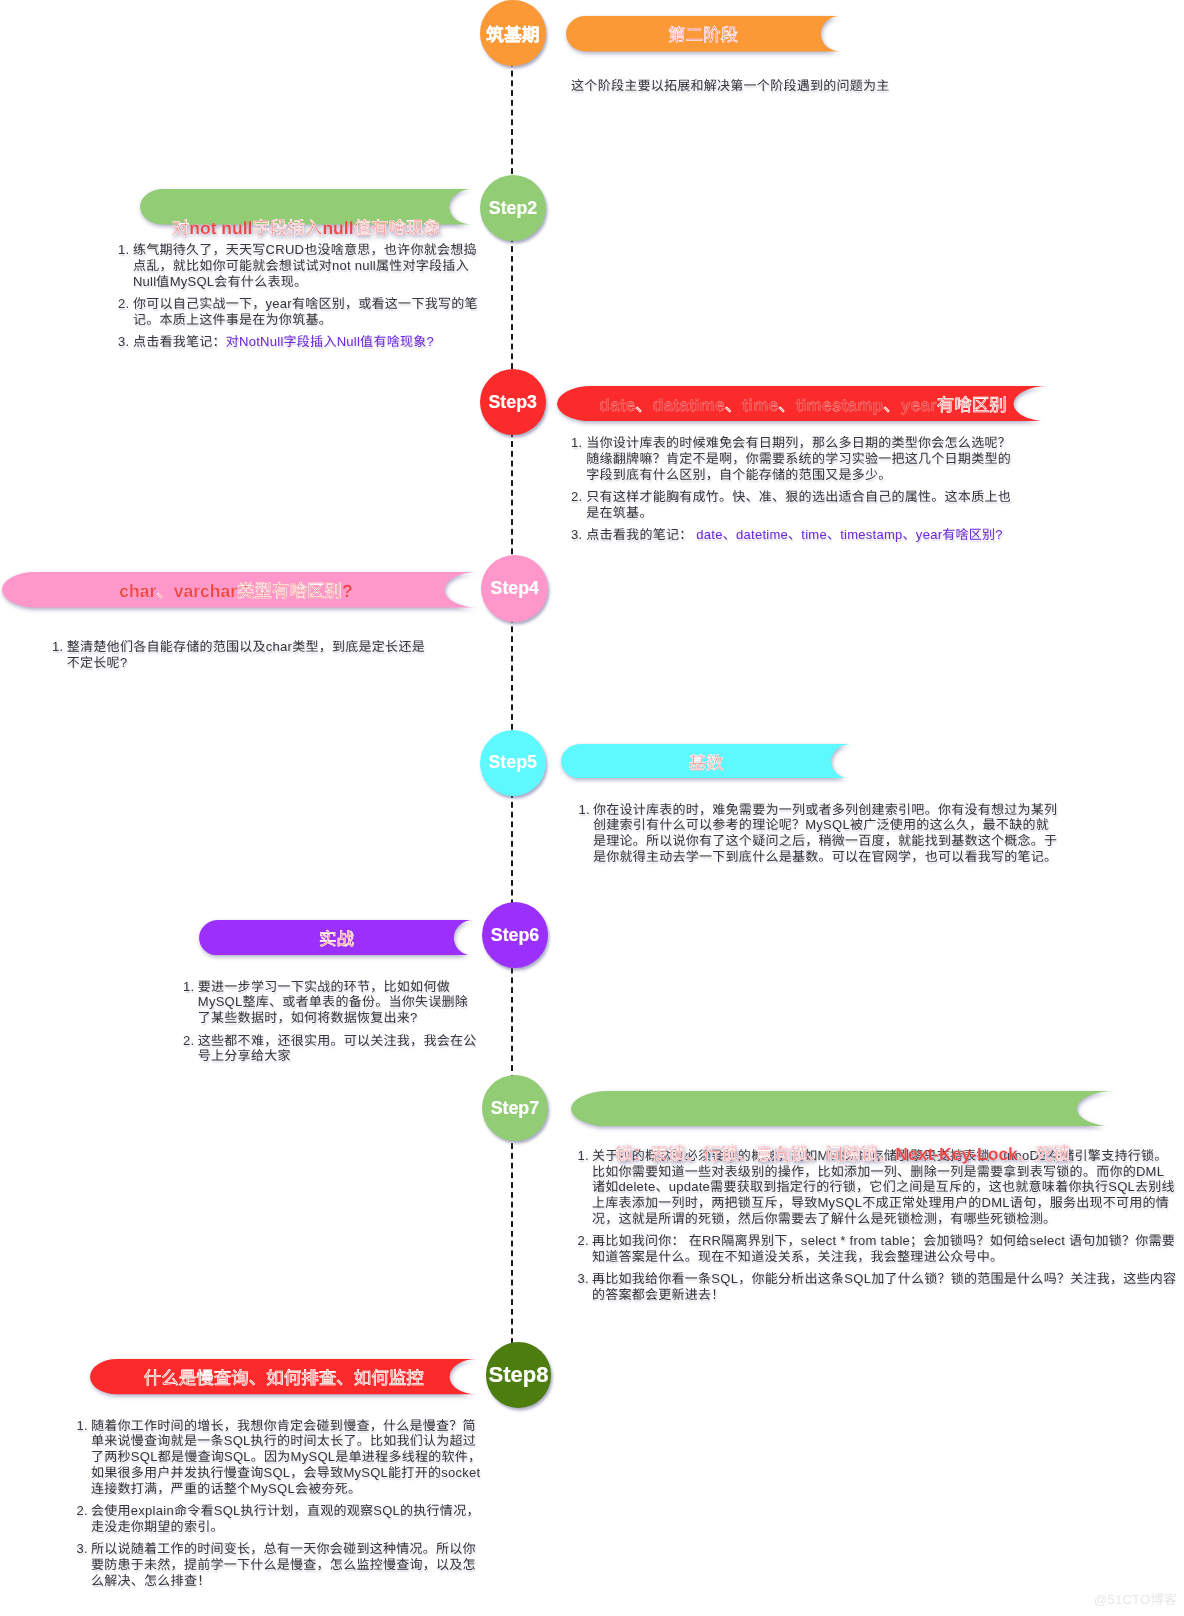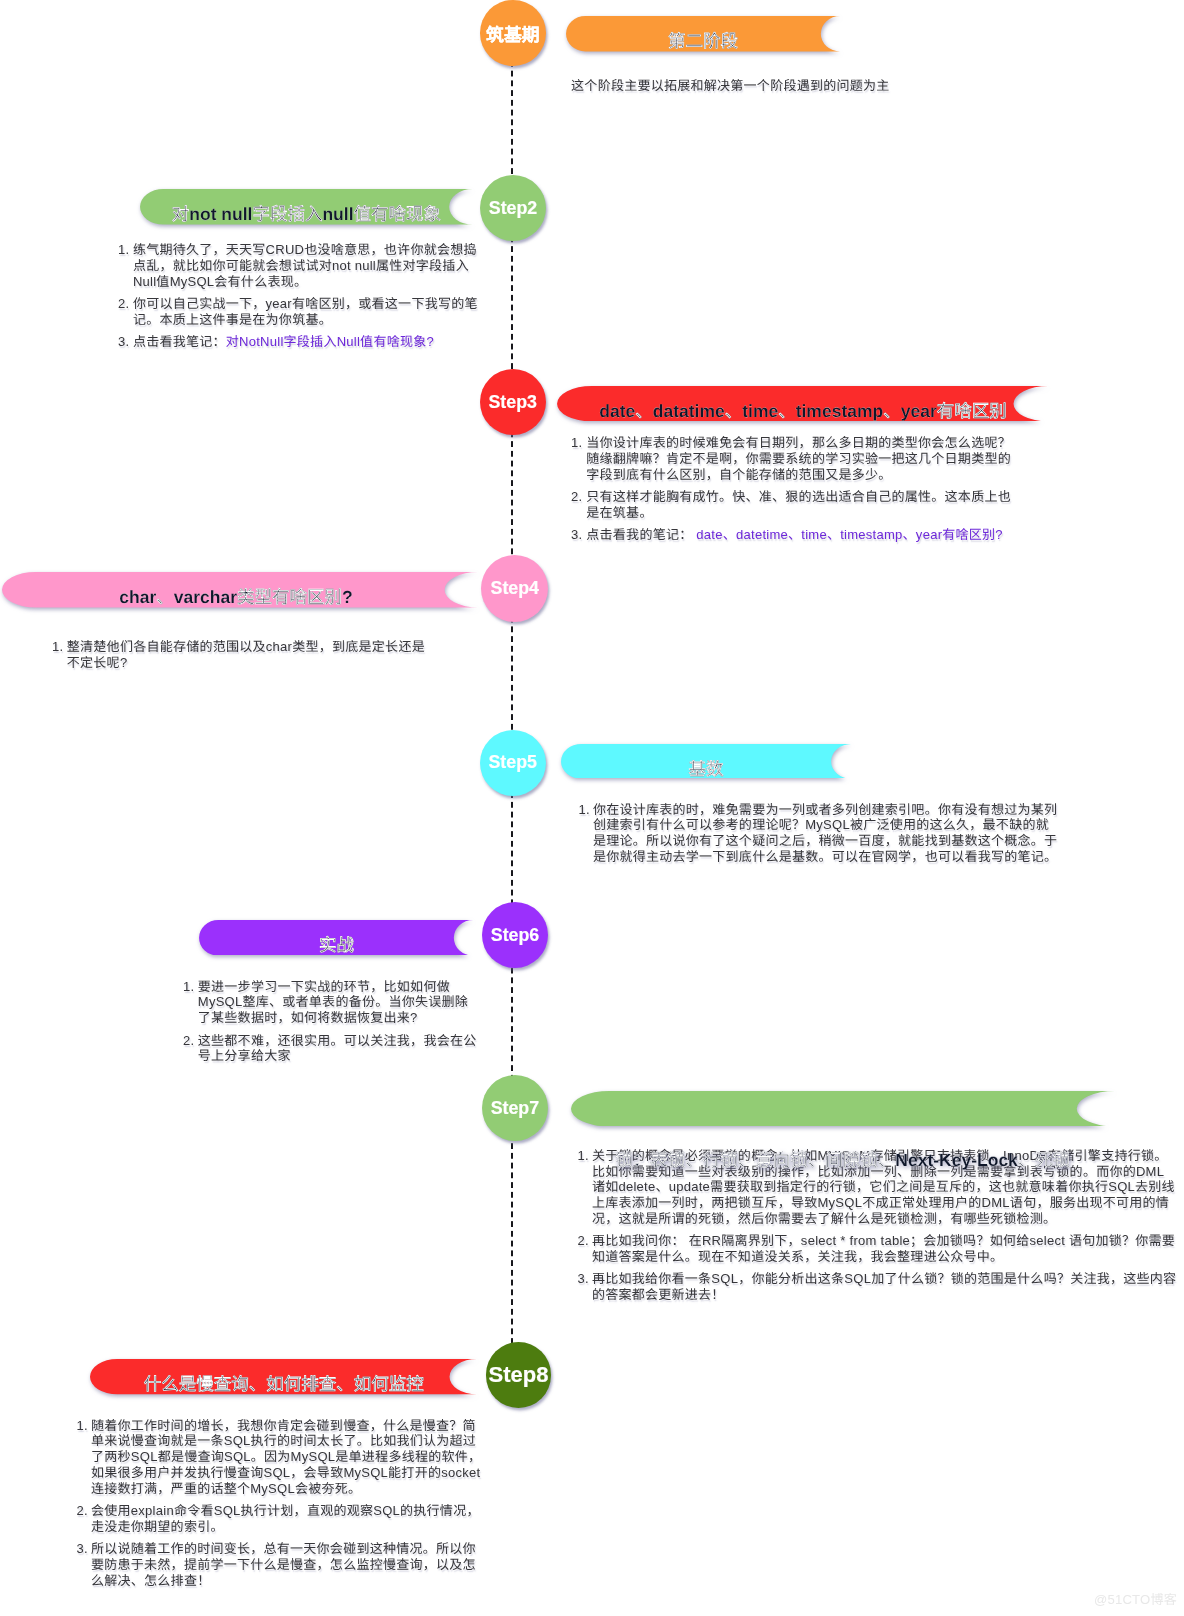--- a/index.html
+++ b/index.html
@@ -13,22 +13,22 @@
         background-size:2.7px 9.75px;background-position:0 2.4px;z-index:1;}
 
   .node{position:absolute;border-radius:50%;display:flex;align-items:center;
         justify-content:center;color:#ffffff;font-weight:bold;z-index:6;
         box-shadow:1.5px 2.5px 3px rgba(104,104,150,.55);}
   .node span{transform:translateZ(0);-webkit-text-stroke:.2px currentColor;}
 
   .ribbon{position:absolute;z-index:4;
           filter:drop-shadow(1px 2.2px 2px rgba(104,104,150,.55));}
   .ribbon svg{display:block;}
-  .ribbon .rlabel{position:absolute;top:8px;
-        color:#0f172a;font-weight:bold;font-size:17.5px;white-space:nowrap;
+  .ribbon .rlabel{position:absolute;top:2px;
+        color:#ef4444;font-weight:bold;font-size:17.5px;white-space:nowrap;
         text-align:center;transform:translateZ(0);text-rendering:geometricPrecision;
         -webkit-text-stroke:.12px #ffffff;}
 
   .txt{position:absolute;font-size:13px;color:#36363a;line-height:15.85px;letter-spacing:.27px;
        text-shadow:1px 1.8px 1.4px rgba(150,150,180,.40);transform:translateZ(0);}
   .txt ol{margin:0;padding:0;list-style:none;}
   .txt li{margin:0 0 6.4px 0;position:relative;}
   .txt li:last-child{margin-bottom:0;}
   .txt li .mk{position:absolute;left:calc(-1 * var(--mk));top:0;}
   .lnk{color:#6d28d9;}
@@ -52,21 +52,21 @@
       <div class="rlabel" style="height: 35.4px; line-height: 35.4px; left: 0px; right: 0px;">第二阶段</div>
     </div>
     <div class="lead" style="left: 571.1px; top: 77.6px;">这个阶段主要以拓展和解决第一个阶段遇到的问题为主</div>
     <div class="node" style="left: 480px; top: 175px; width: 66px; height: 66px; background: rgb(146, 204, 116); font-size: 17.8px;">
       <span>Step2</span>
     </div>
     <div class="ribbon" style="left: 140.1px; top: 189.4px; width: 332.6px; height: 35.6px;">
       <svg width="332.6" height="35.6" viewBox="0 0 332.6 35.6">
         <path d="M 23.4483 0 L 332.6 0 A 23.4483 17.8 0 0 0 332.6 35.6 L 23.4483 35.6 A 23.4483 17.8 0 0 1 23.4483 0 Z" fill="#92cc74"></path>
       </svg>
-      <div class="rlabel" style="height: 33px; line-height: 35.6px; left: 0px; right: 0px;">对not null字段插入null值有啥现象</div>
+      <div class="rlabel" style="height: 33px; line-height: 35.6px; left: 0px; right: 0px; margin-top: 20px;">对not null字段插入null值有啥现象</div>
     </div>
     <div class="txt" style="left: 132.9px; top: 242.4px; width: 351px; --mk: 14.900000000000006px;">
       <ol>
         <li><span class="mk">1.</span><span>练气期待久了，天天写CRUD也没啥意思，也许你就会想捣点乱，就比如你可能就会想试试对not null属性对字段插入Null值MySQL会有什么表现。</span></li>
         <li><span class="mk">2.</span><span>你可以自己实战一下，year有啥区别，或看这一下我写的笔记。本质上这件事是在为你筑基。</span></li>
         <li><span class="mk">3.</span><span>点击看我笔记：</span><span class="lnk">对NotNull字段插入Null值有啥现象?</span></li>
       </ol>
     </div>
     <div class="node" style="left: 479.7px; top: 369.3px; width: 66px; height: 66px; background: rgb(251, 43, 43); font-size: 17.8px;">
       <span>Step3</span>

